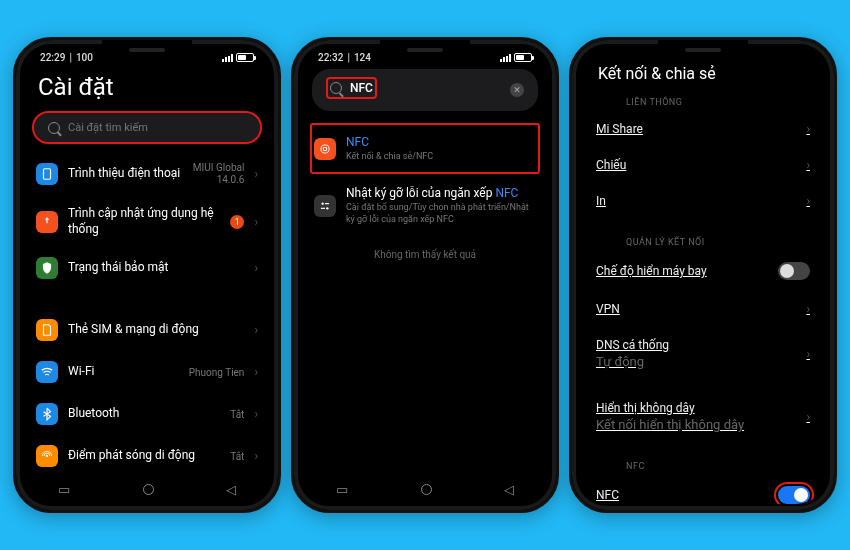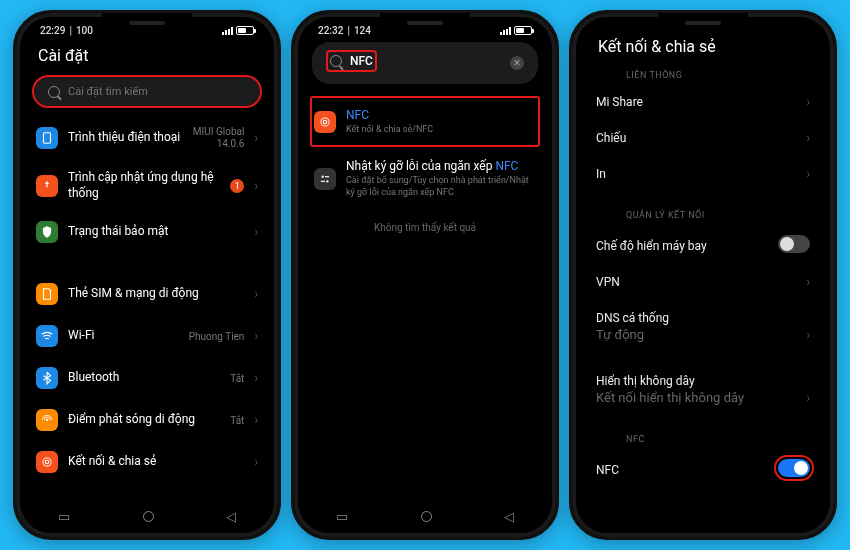--- a/index.html
+++ b/index.html
@@ -1,52 +1,52 @@
 <!DOCTYPE html>
 <html><head>
 <meta charset="utf-8">
 <style>
   * { box-sizing: border-box; margin: 0; padding: 0; font-family: -apple-system, 'Segoe UI', Roboto, sans-serif; }
   body { background: #22b8f5; width: 850px; height: 550px; display: flex; justify-content: space-around; align-items: center; padding: 10px 8px; }
-  .phone { width: 268px; height: 530px; background: #000; border-radius: 38px; border: 3px solid #111; position: relative; overflow: hidden; box-shadow: 0 4px 20px rgba(0,0,0,.3), inset 0 0 0 4px #1a1a1a; }
+  .phone { width: 268px; height: 476px; background: #000; border-radius: 38px; border: 3px solid #111; position: relative; overflow: hidden; box-shadow: 0 4px 20px rgba(0,0,0,.3), inset 0 0 0 4px #1a1a1a; }
   .phone::before { content:''; position:absolute; top:0; left:50%; transform:translateX(-50%); width:90px; height:18px; background:#000; border-radius:0 0 12px 12px; z-index:10; }
   .phone::after { content:''; position:absolute; top:8px; left:50%; transform:translateX(-50%); width:36px; height:4px; background:#222; border-radius:3px; z-index:11; }
   .screen { position:absolute; inset:6px; border-radius:32px; background:#000; color:#fff; overflow:hidden; display:flex; flex-direction:column; }
   .statusbar { display:flex; justify-content:space-between; align-items:center; padding:6px 18px 2px; font-size:10px; font-weight:500; color:#ddd; }
   .status-left { display:flex; gap:4px; }
   .status-right { display:flex; gap:3px; align-items:center; }
   .sig { display:inline-flex; align-items:flex-end; gap:1px; }
   .sig i { width:2px; background:#fff; display:inline-block; }
   .sig i:nth-child(1){height:3px}.sig i:nth-child(2){height:5px}.sig i:nth-child(3){height:6px}.sig i:nth-child(4){height:8px}
   .batt { width:18px; height:9px; border:1px solid #fff; border-radius:2px; position:relative; }
   .batt::after{content:'';position:absolute;right:-3px;top:2px;width:2px;height:4px;background:#fff;border-radius:0 1px 1px 0;}
   .batt i{position:absolute;inset:1px;width:50%;background:#fff;border-radius:1px;}
   .content { flex:1; overflow:hidden; padding:0 12px; }
-  .page-title { font-size:16px; font-weight:400; color:#fff; padding:8px 4px 12px; }
+  .page-title { font-size:24px; font-weight:400; color:#fff; padding:8px 4px 12px; }
   .searchbox { background:#1c1c1e; border-radius:18px; display:flex; align-items:center; padding:8px 14px; gap:8px; }
   .searchbox.hl { outline:2px solid #e61919; }
   .sicon { width:12px; height:12px; border:1.5px solid #888; border-radius:50%; position:relative; flex-shrink:0; }
   .sicon::after{content:'';position:absolute;width:5px;height:1.5px;background:#888;transform:rotate(45deg);bottom:-2px;right:-3px;}
   .searchbox input { background:transparent; border:none; outline:none; color:#aaa; font-size:11px; flex:1; }
   .searchbox .val { color:#fff; font-size:12px; font-weight:500; }
   .clear { width:14px; height:14px; border-radius:50%; background:#444; color:#aaa; font-size:9px; display:flex; align-items:center; justify-content:center; }
   .row { display:flex; align-items:center; padding:10px 2px; gap:10px; }
   .icn { width:22px; height:22px; border-radius:6px; display:flex; align-items:center; justify-content:center; font-size:12px; flex-shrink:0; }
   .icn svg { width:14px; height:14px; fill:#fff; }
   .rtxt { flex:1; min-width:0; }
   .rtitle { font-size:12px; color:#fff; line-height:1.3; }
   .rtitle.blue { color:#3a8af6; }
   .rsub { font-size:9px; color:#777; line-height:1.3; }
   .rval { font-size:10px; color:#777; }
   .chev { color:#555; font-size:12px; }
   .badge { width:14px;height:14px;border-radius:50%;background:#e64a19;color:#fff;font-size:9px;display:flex;align-items:center;justify-content:center; }
   .sep { height:10px; }
   .section-head { font-size:9px; color:#666; padding:8px 2px 4px; letter-spacing:.5px;margin-left:32px; }
   .nores { text-align:center; color:#666; font-size:10px; padding-top:14px; }
-  .row3 { display:flex; align-items:flex-end; padding:11px 4px; gap:10px; }
+  .row3 { display:flex; align-items:center; padding:11px 4px; gap:10px;text-decoration:underline; }
   .r3title { font-size:12px; color:#eee; flex:1; }
   .r3sub { font-size:13px; color:#666; margin-top:2px; }
   .toggle { width:32px; height:18px; border-radius:9px; background:#444; position:relative; flex-shrink:0; }
   .toggle i { position:absolute; width:14px; height:14px; border-radius:50%; background:#ddd; top:2px; left:2px; }
   .toggle.on { background:#1976f5; }
   .toggle.on i { left:16px; background:#fff; }
   .toggle.hl { outline:2px solid #e61919; outline-offset:2px; }
   .p3title { font-size:16px; color:#fff; padding:4px 6px 6px; }
   .nav { height:30px; display:flex; justify-content:space-around; align-items:center; }
   .nav span { color:#888; font-size:13px; }

